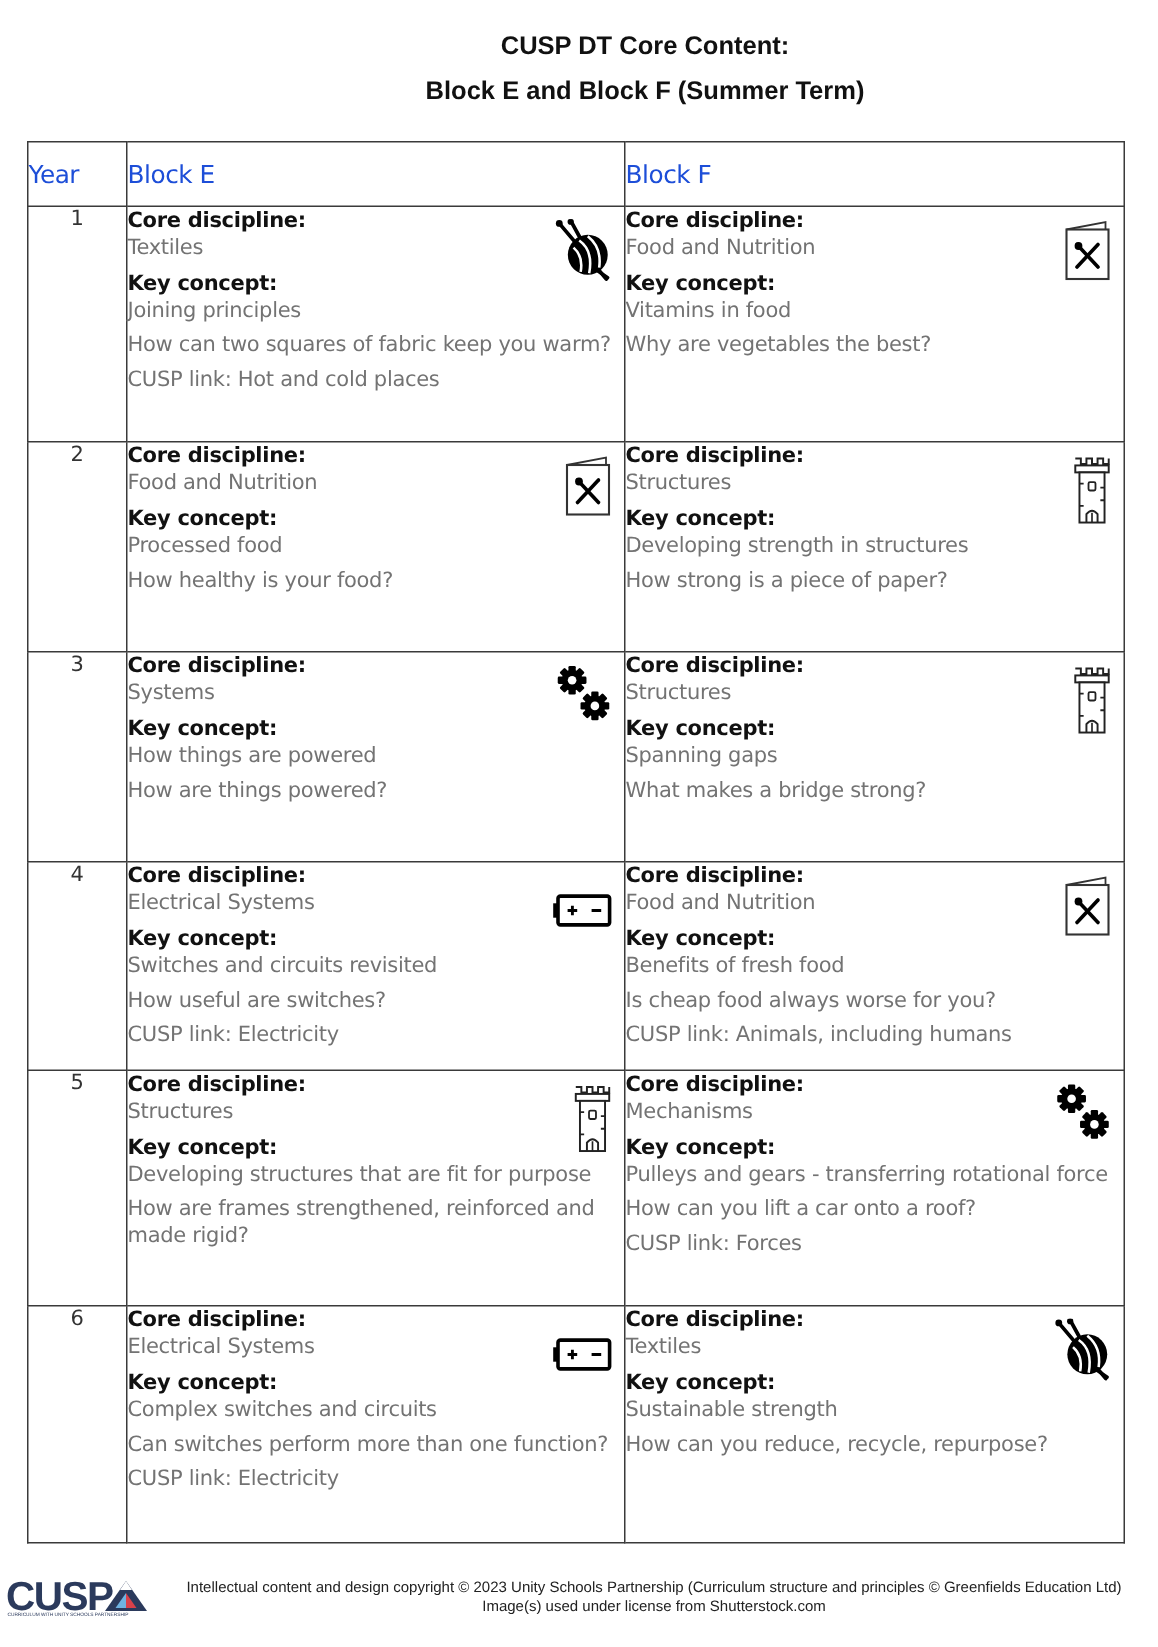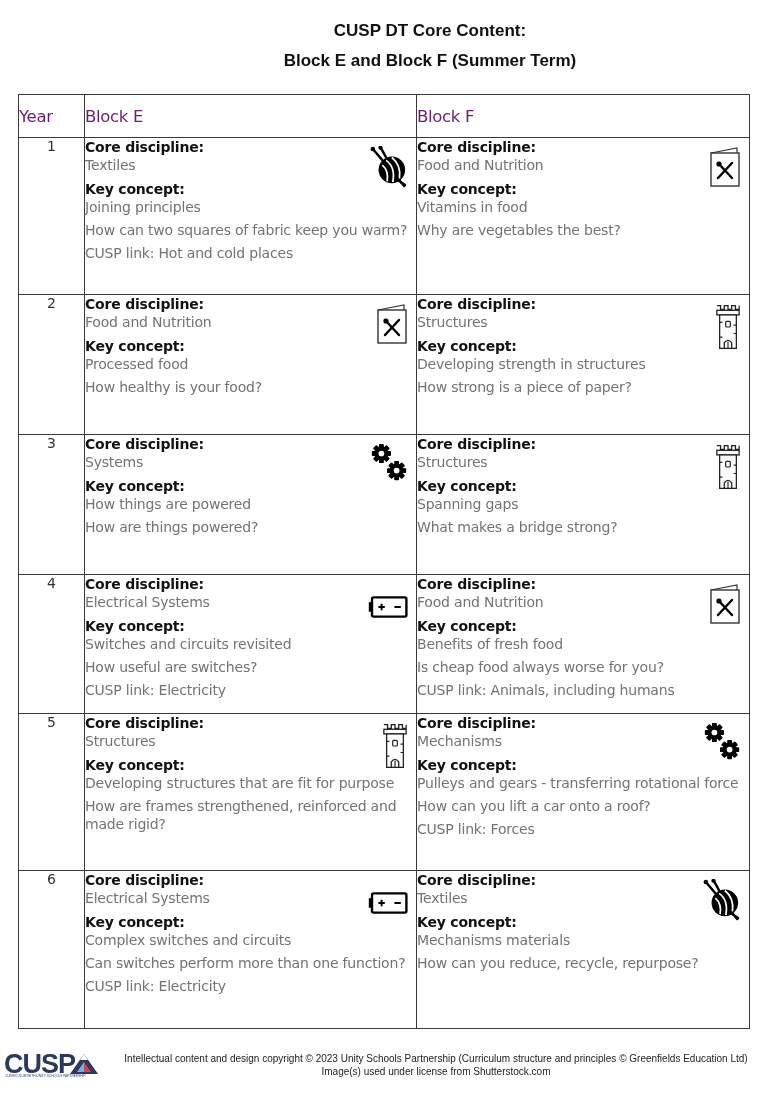--- a/index.html
+++ b/index.html
@@ -18,21 +18,21 @@
 
   table.core {
     position: absolute; left: 18px; top: 94px;
     width: 731px; border-collapse: collapse; table-layout: fixed;
   }
   table.core th, table.core td {
     border: 1.3px solid #3a3a3a; vertical-align: top; padding: 0;
   }
   table.core th {
     height: 42px; font-weight: normal; text-align: left; vertical-align: middle;
-    font-size: 16.5px; color: #701a75; letter-spacing: -0.3px; margin-top: 42px;
+    font-size: 16.5px; color: #1d4ed8; letter-spacing: -0.3px; margin-top: 42px;
   }
   th.year-h { text-align: center; }
   th.block-h { padding-left: 14px; }
   td.year {
     text-align: center; font-size: 14px; color: #333; padding-top: 10px;
   }
   td.cell { position: relative; padding: 7px 10px 4px 9px; margin-top: 44px; }
   .lbl {
     font-weight: bold; font-size: 14px; color: #111; line-height: 18px;
     letter-spacing: -0.2px;
@@ -295,21 +295,21 @@
         </td>
         <td class="cell">
           <span class="icon" style="top:7px">
             <svg width="38" height="44" viewBox="0 0 40 44">
               <use href="#sym-yarn"></use>
             </svg>
           </span>
           <div class="lbl">Core discipline:</div>
           <div class="val first">Textiles</div>
           <div class="lbl" style="margin-top:6px">Key concept:</div>
-          <div class="val">Mechanisms materials</div>
+          <div class="val">Sustainable strength</div>
           <div class="val gap">How can you reduce, recycle, repurpose?</div>
         </td>
       </tr>
     </tbody>
 </table>
 
 <div class="footer">
   <div class="logo">
     <svg width="96" height="30" viewBox="0 0 96 30" style="position:absolute;left:0;top:0">
       <text x="0" y="23" font-family="Liberation Sans, sans-serif" font-weight="bold" font-size="27" fill="#2b3a5c" letter-spacing="-1">CUSP</text>

